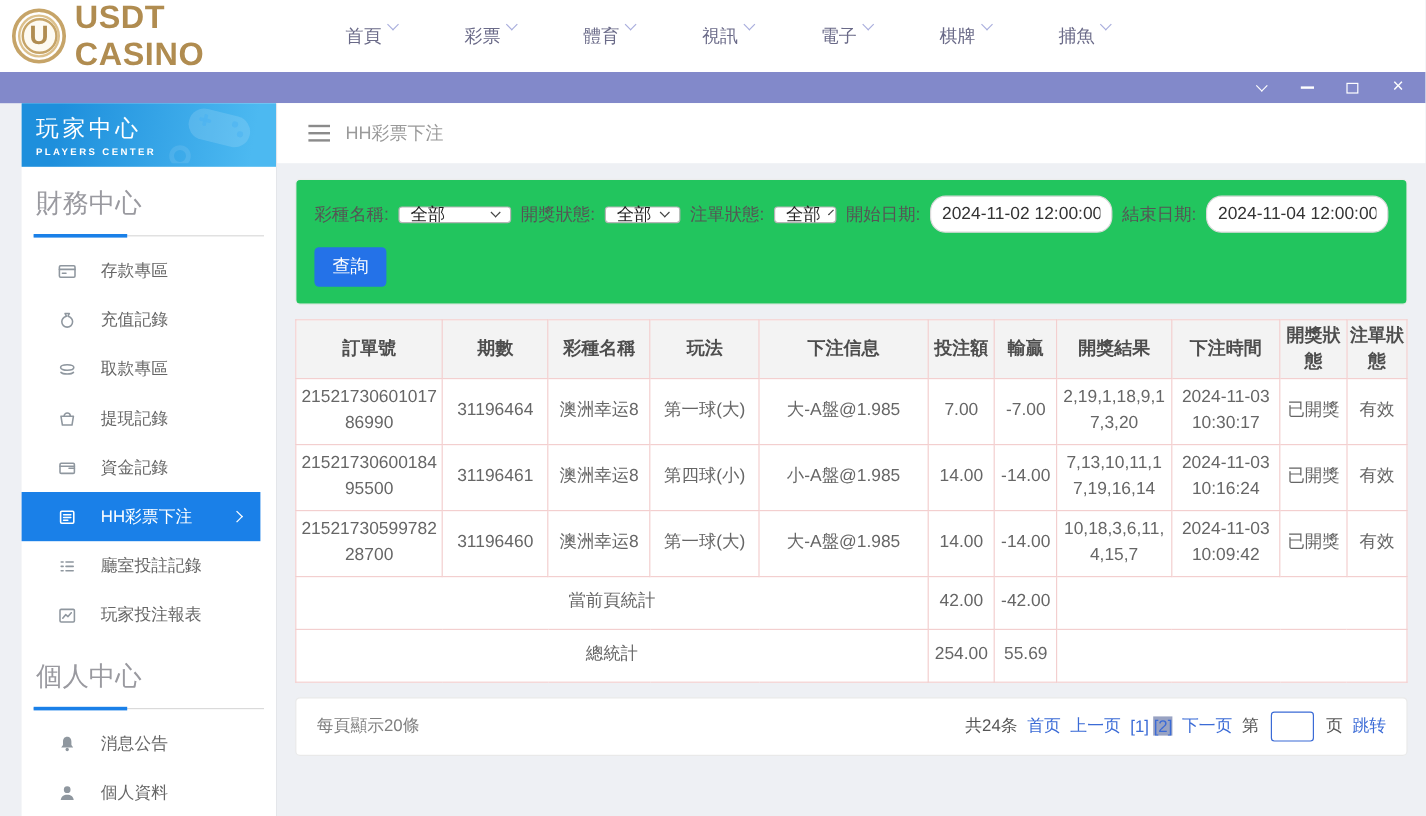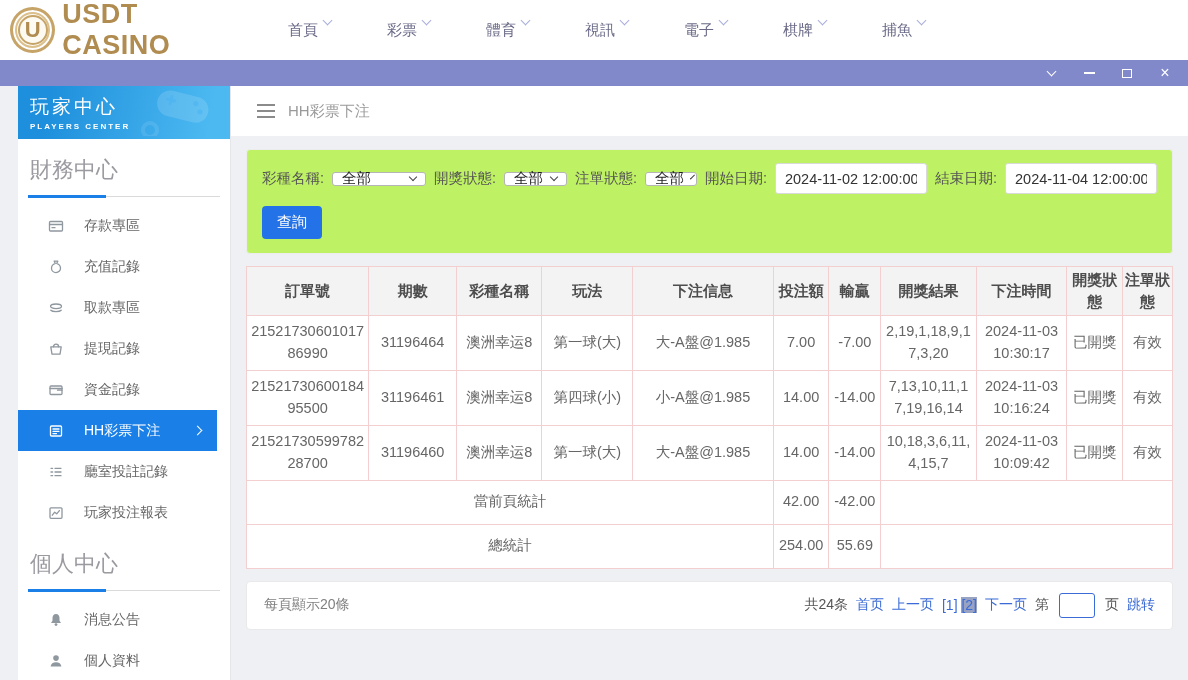--- a/index.html
+++ b/index.html
@@ -55,28 +55,28 @@
 
   
   .main { flex:1; display:flex; flex-direction:column; background:#eef0f4; min-width:0; }
   .breadcrumb-bar { height:50px; background:#fff; display:flex; align-items:center; gap:13px;
     padding-left:26px; flex:0 0 auto; }
   .hamburger { display:flex; flex-direction:column; gap:3.5px; cursor:pointer; }
   .hamburger i { display:block; width:18px; height:2.5px; background:#8b8b8b; }
   .crumb-title { color:#9a9a9a; font-size:15px; }
 
   .content { padding:13px 15px 0; }
-  .filter-card { background:#bef264; border-radius:4px; padding:13px 15px 14px; border:1px solid #ececec; }
+  .filter-card { background:#22c55e; border-radius:4px; padding:13px 15px 14px; border:1px solid #ececec; }
   .filter-row { display:flex; align-items:center; gap:8px; font-size:14.5px; color:#555; white-space:nowrap; }
   .select-box { border:1px solid #b5b5b5; border-radius:3px; height:14px; display:flex; align-items:center;
     justify-content:space-between; padding:0 9px; color:#222; background:#fff; cursor:pointer; }
   .sel-chev { width:6px; height:6px; border-right:1.8px solid #444; border-bottom:1.8px solid #444;
     transform:rotate(45deg); margin-top:-3px; margin-left:8px; }
   .w-lg { width:158px; } .w-md { width:64px; } .w-sm { width:52px; }
-  .date-input { border:1px solid #d9d9d9; border-radius:3px; height:31px; width:152px; padding:0 9px;
+  .date-input { border:1px solid #d9d9d9; border-radius:13px; height:31px; width:152px; padding:0 9px;
     font-size:14.5px; color:#333; font-family:inherit; }
   .search-btn { margin-top:12px; background:#2472e8; color:#fff; border:none; border-radius:4px;
     font-size:15px; padding:7px 15px; cursor:pointer; display:inline-block; }
 
   .table-wrap { margin-top:12px; background:#fff; }
   table { width:100%; border-collapse:collapse; table-layout:fixed; font-size:14.5px; color:#666; }
   th, td { border:1px solid #f3cfcf; text-align:center; padding:5px 3px; word-break:break-all; line-height:1.45; }
   th { background:#f3f3f3; color:#4d4d4d; font-size:15px; height:45px; font-weight:bold; padding:2px 0; }
   tbody tr { height:55px; }
   tfoot tr { height:44px; }

